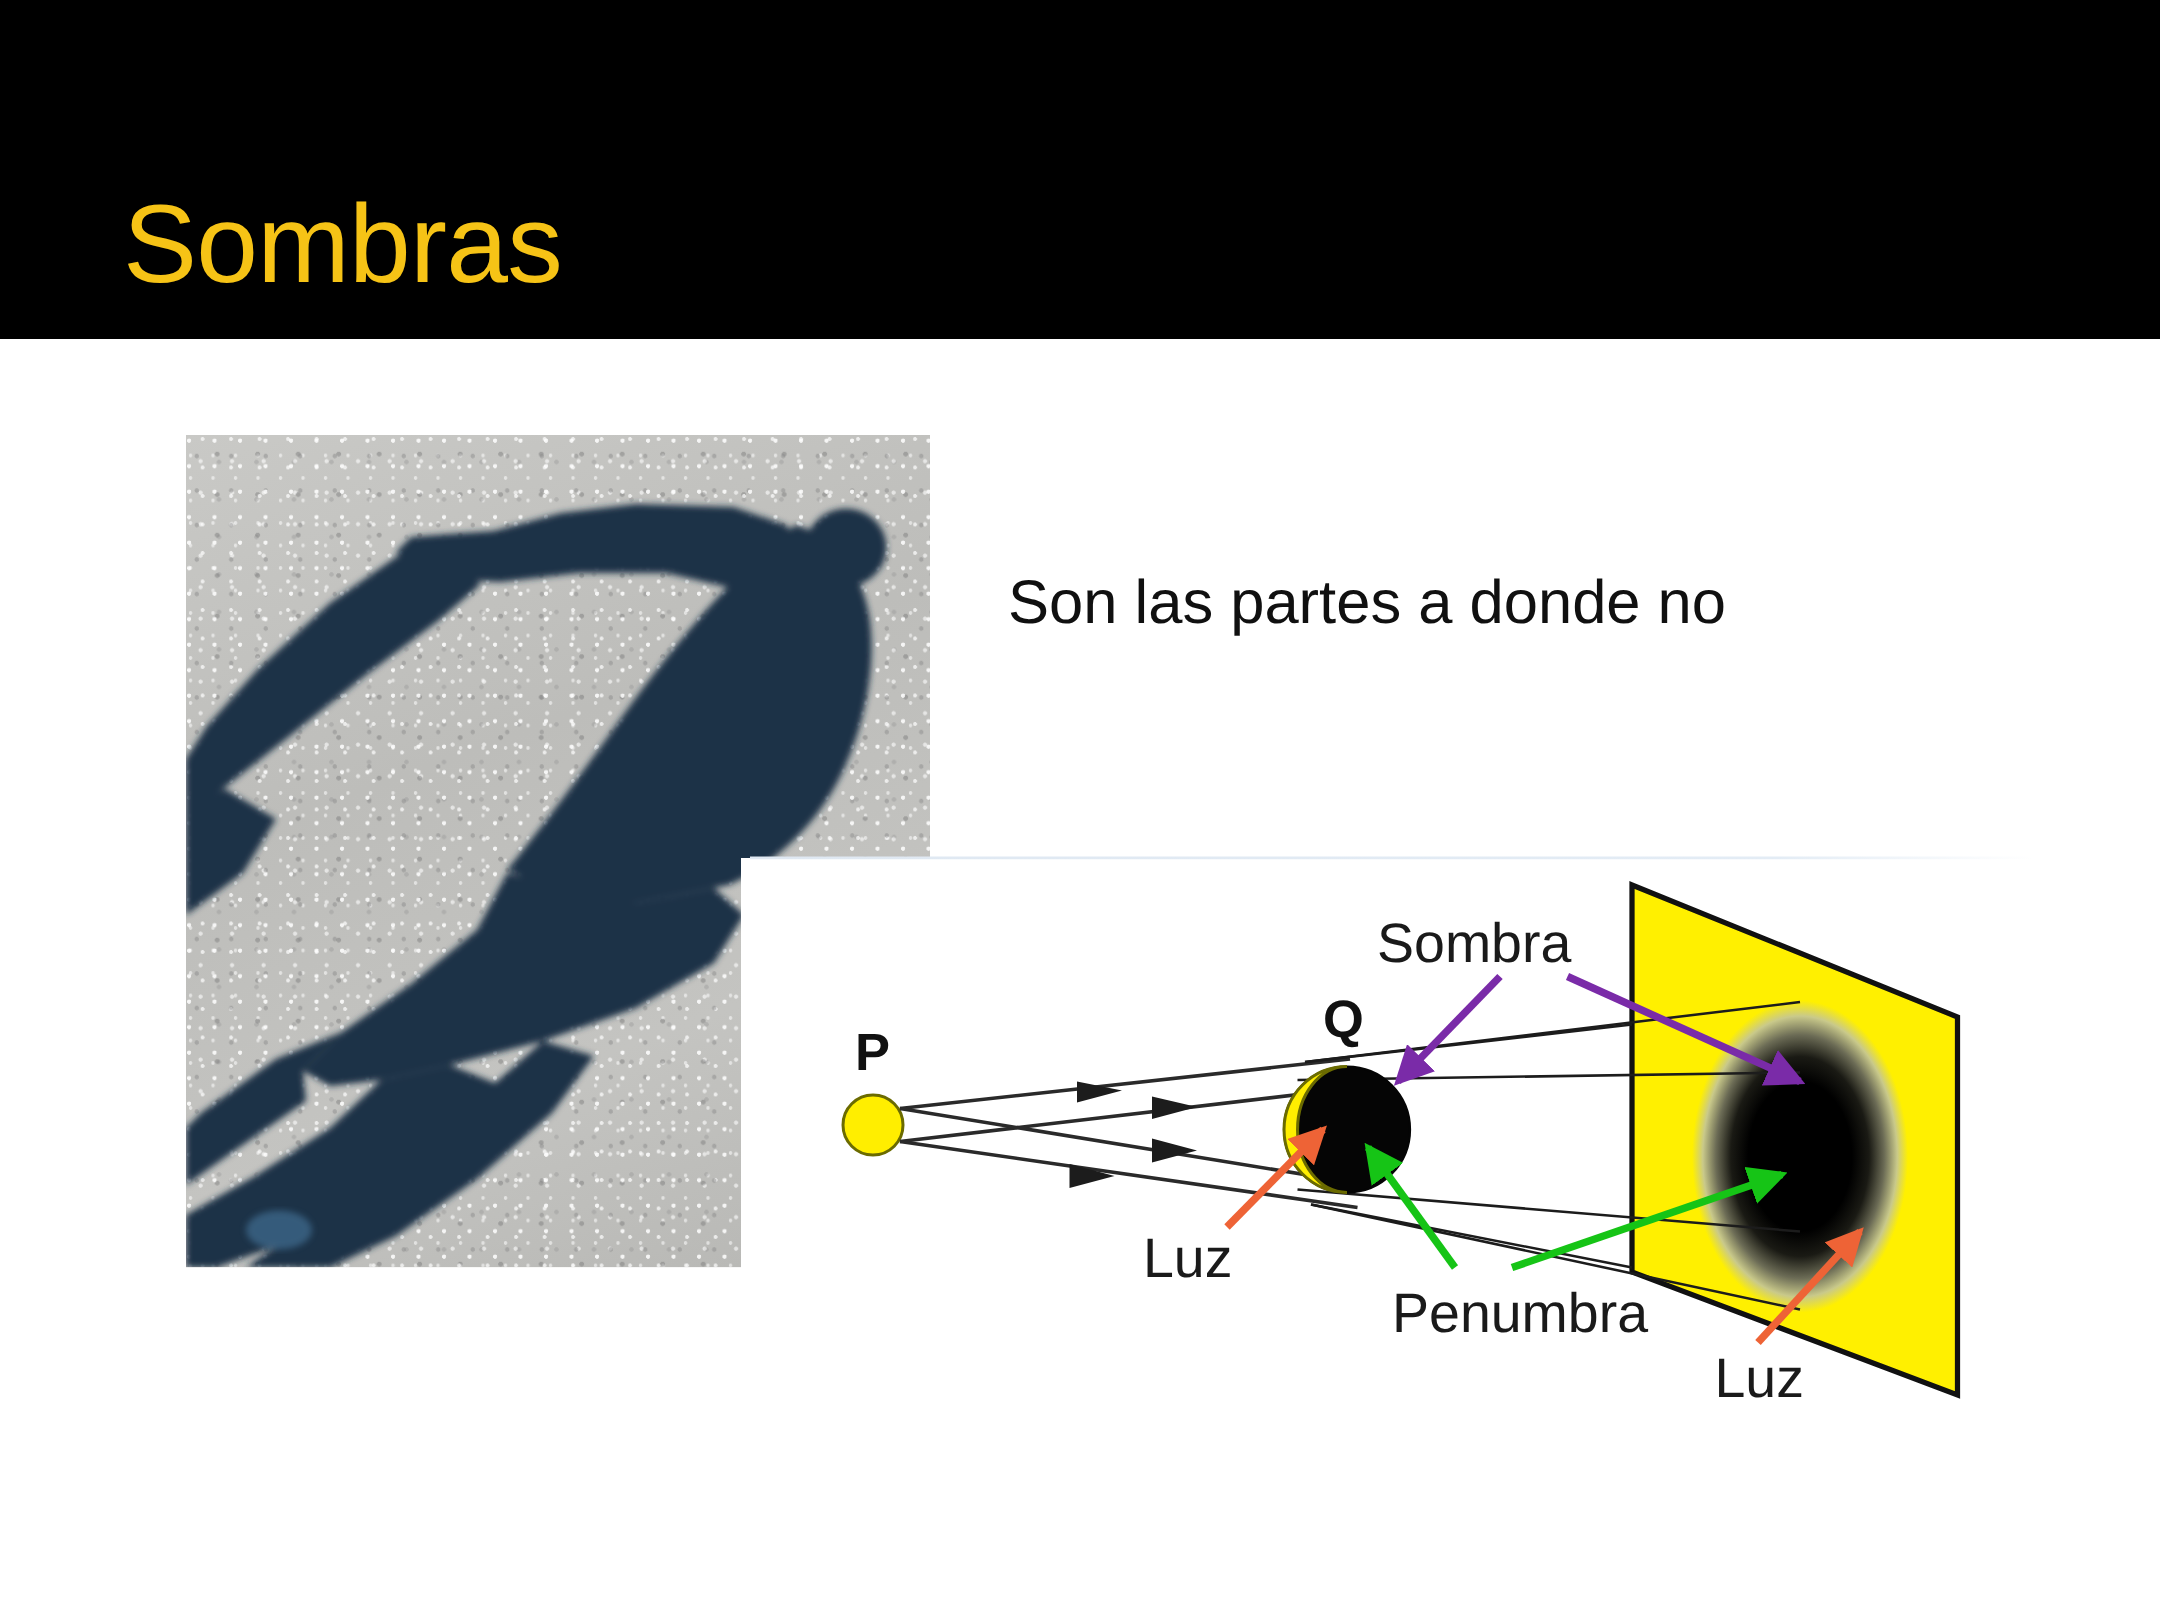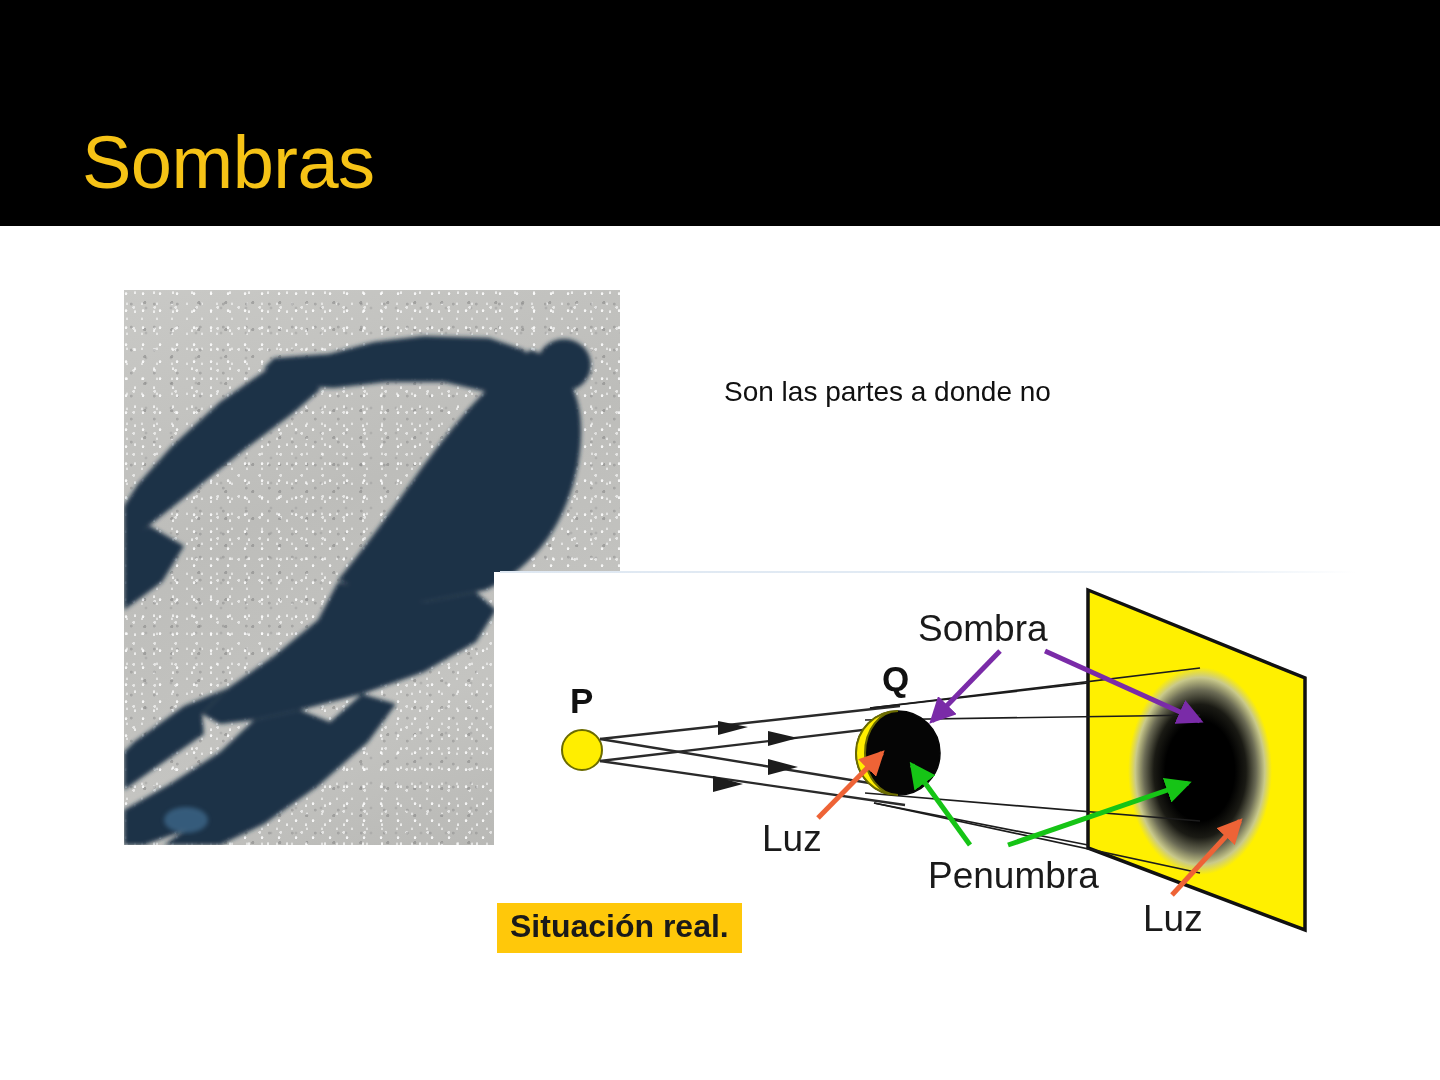--- a/index.html
+++ b/index.html
@@ -36,24 +36,24 @@
     color: #F6C316;
     letter-spacing: -0.5px;
     line-height: 1;
     white-space: nowrap;
     margin-top: 48px;
   }
 
   
   #body-text {
     position: absolute;
-    left: 724px;
+    left: 672px;
     top: 372px;
     width: 620px;
-    font-size: 28px;
+    font-size: 41px;
     line-height: 1.42;
     color: #101010;
   }
   #body-text .line { display: block; white-space: nowrap; }
 
   
   #divider-rule {
     position: absolute;
     left: 500px;
     top: 571px;
@@ -249,15 +249,14 @@
       <line x1="508" y1="272" x2="688" y2="210" stroke="#16C416" stroke-width="5" marker-end="url(#greenHead)"></line>
 
       <text x="262" y="278" font-family="Liberation Sans, sans-serif" font-size="37" fill="#1a1a1a">Luz</text>
       <line x1="318" y1="245" x2="382" y2="180" stroke="#EE6336" stroke-width="5" marker-end="url(#orangeHead)"></line>
 
       <text x="643" y="358" font-family="Liberation Sans, sans-serif" font-size="37" fill="#1a1a1a">Luz</text>
       <line x1="672" y1="322" x2="740" y2="248" stroke="#EE6336" stroke-width="5" marker-end="url(#orangeHead)"></line>
     </svg>
   </div>
 
-  <div id="caption-real">Situación real.</div>
 
 </div>
 
 </body></html>

